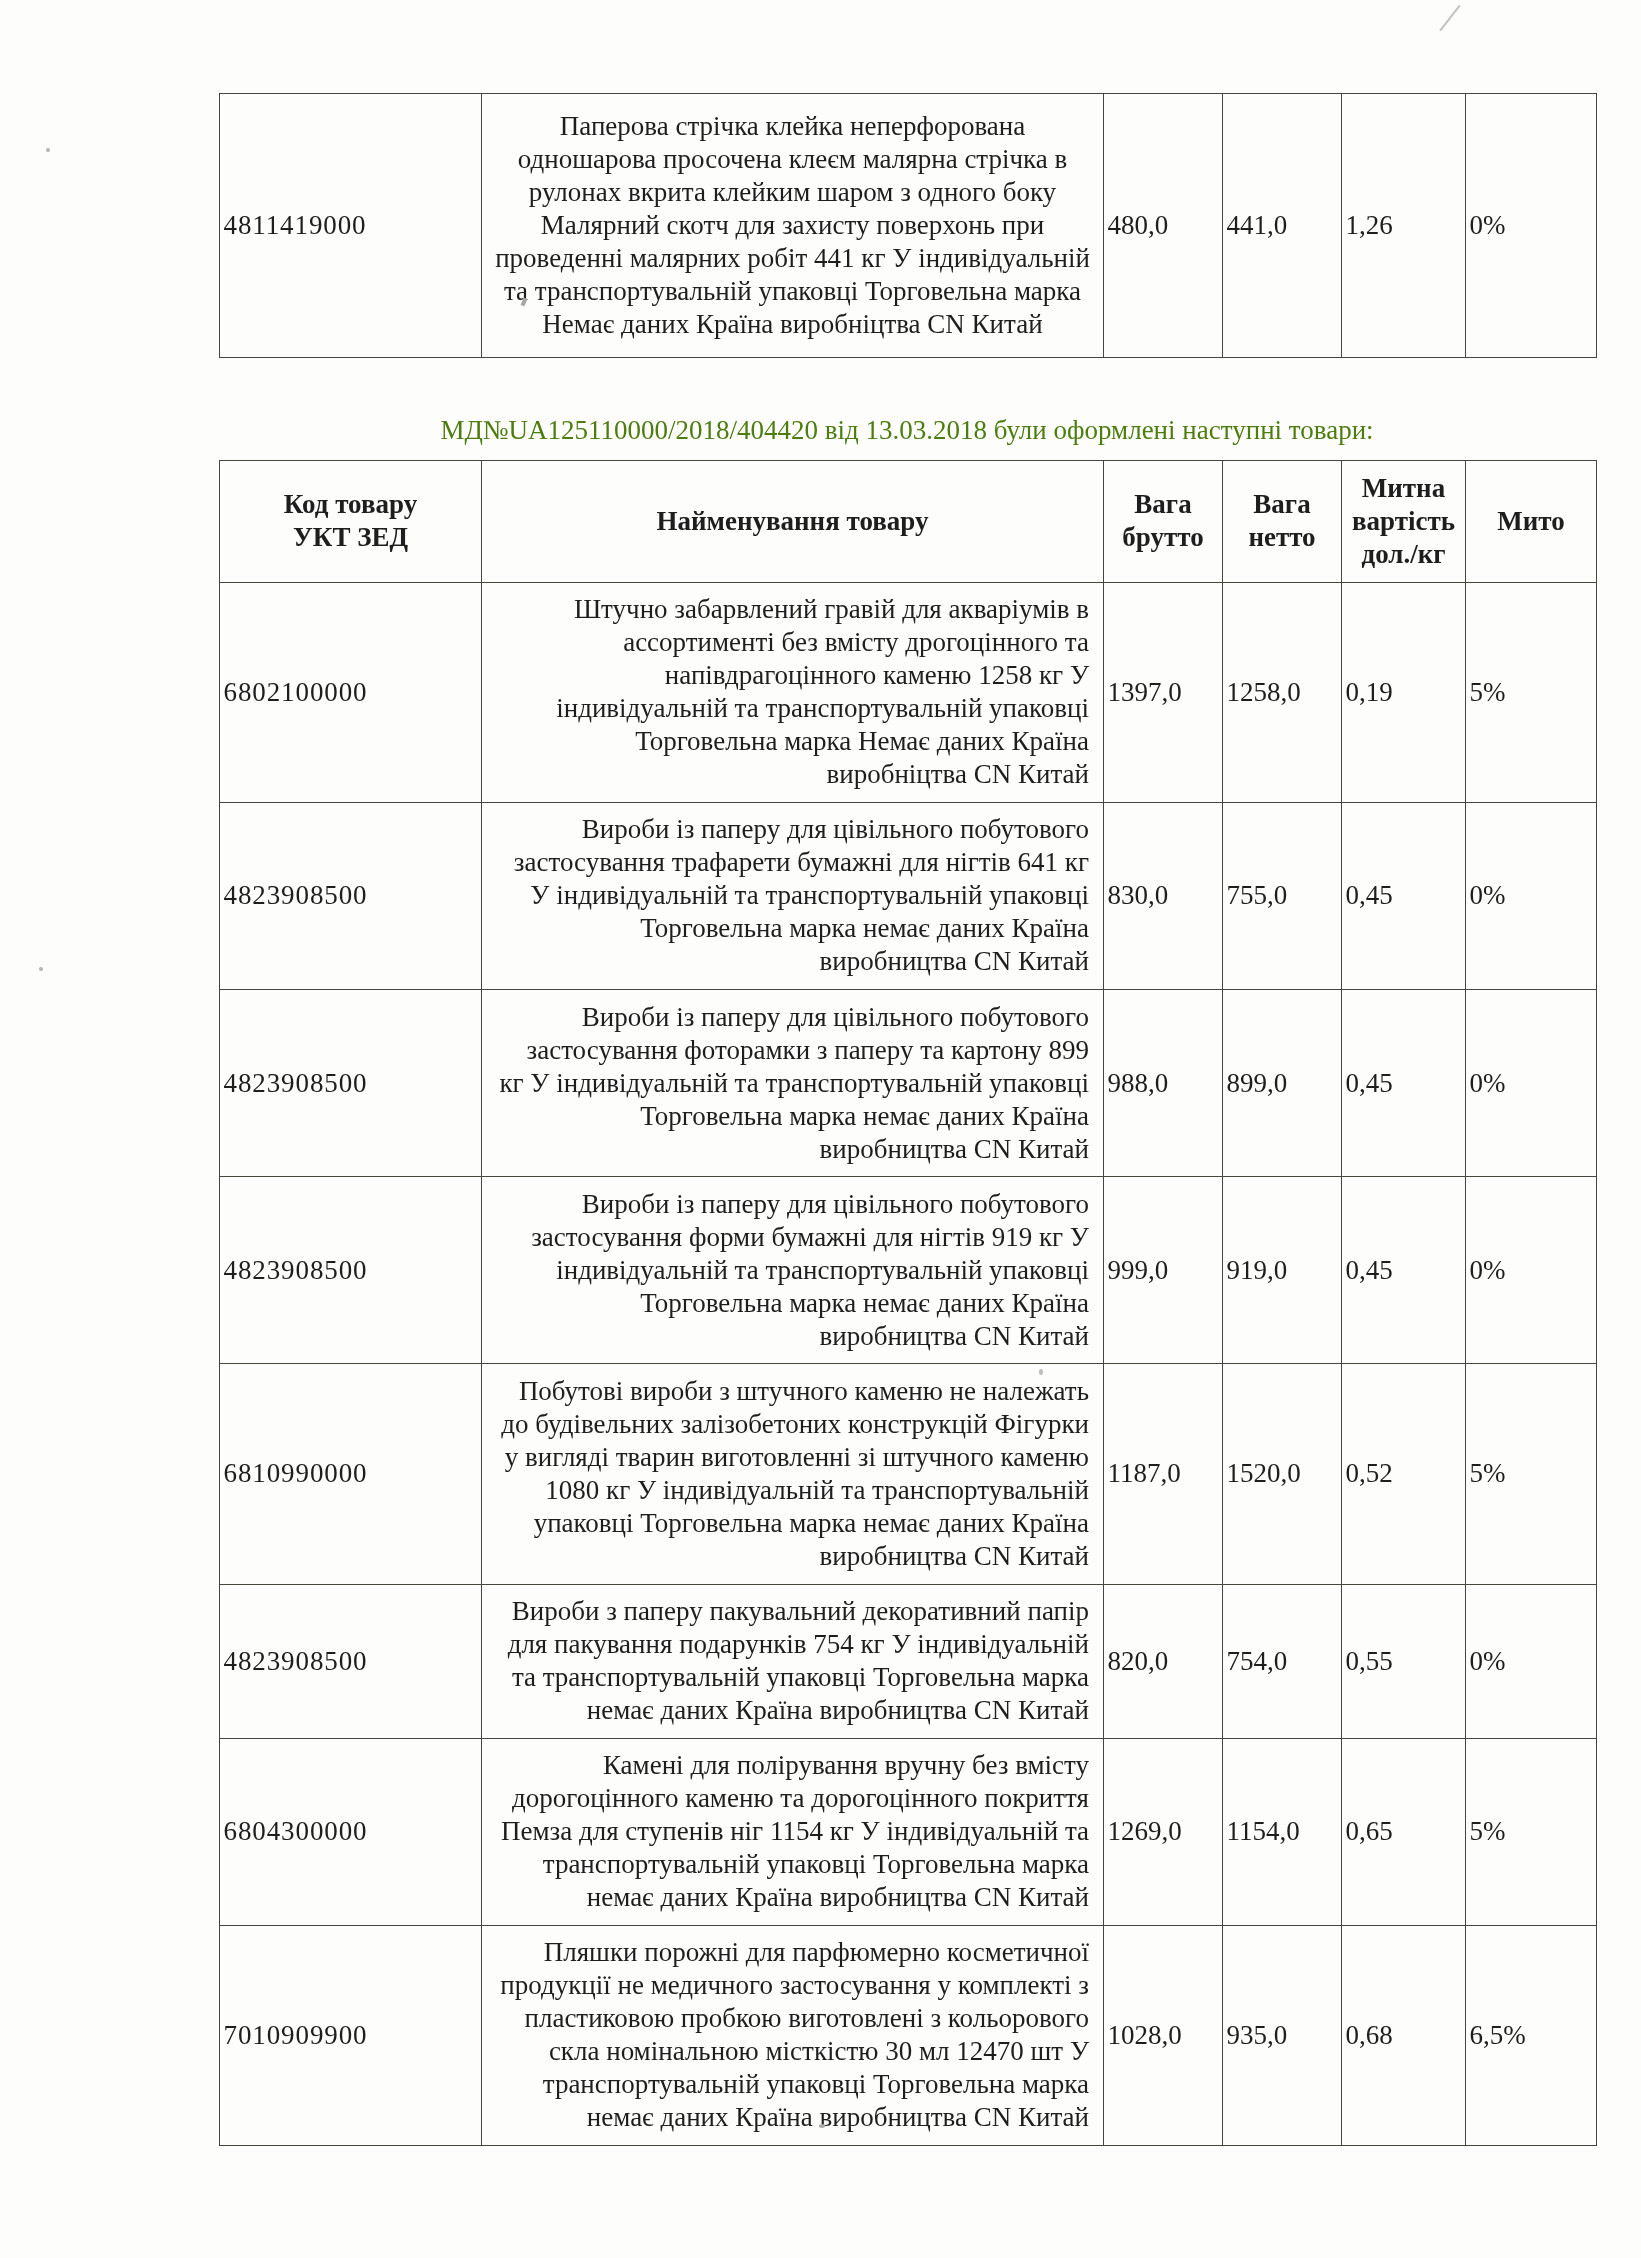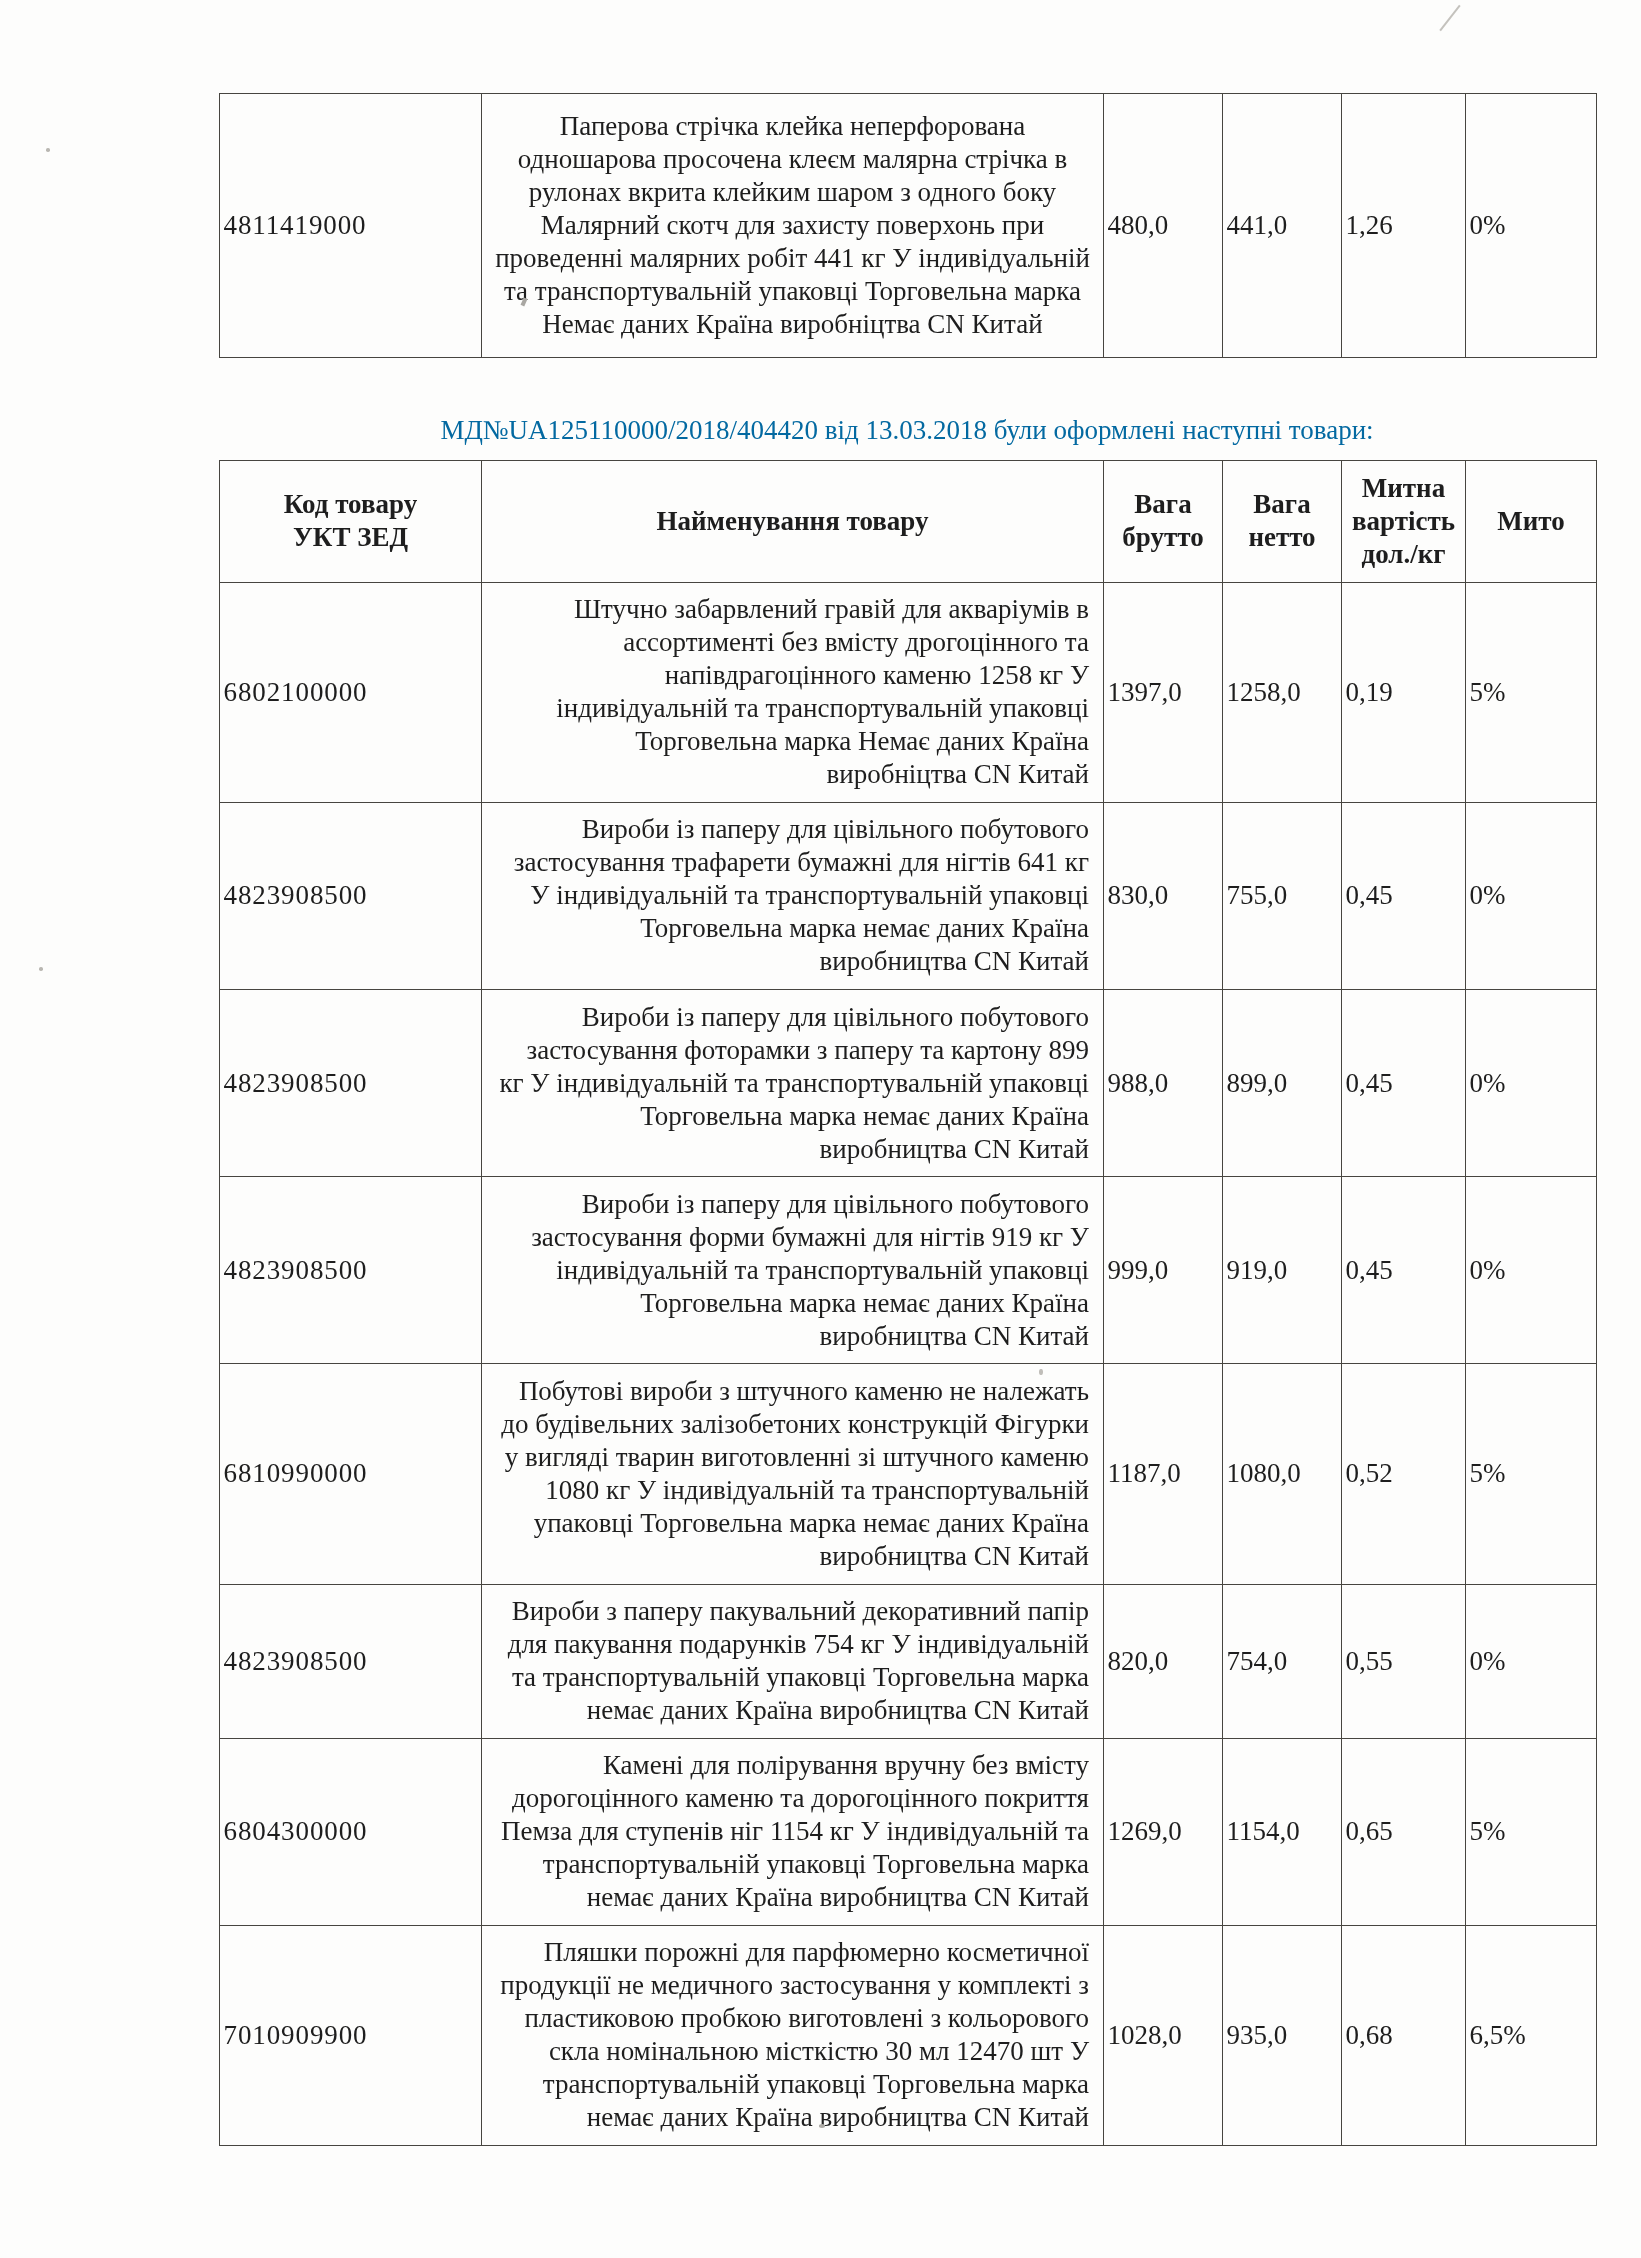--- a/index.html
+++ b/index.html
@@ -51,21 +51,21 @@
     text-align: left;
     padding: 5.3px 3.5px;
   }
   .doc-title {
     width: 1376px;
     margin: 55px 0 12.4px 219px;
     text-align: center;
     font-size: 27px;
     line-height: 35px;
     font-weight: normal;
-    color: #0369a1;
+    color: #4d7c0f;
   }
   
   .speck {
     position: absolute;
     background: #b9b7b2;
   }
   .speck-scratch {
     width: 1.8px; height: 32px;
     left: 1449px; top: 1.8px;
     transform: rotate(38deg);
@@ -159,21 +159,21 @@
         <td class="cell-desc">Вироби із паперу для цівільного побутового застосування форми бумажні для нігтів 919 кг У індивідуальній та транспортувальній упаковці Торговельна марка немає даних Країна виробництва CN Китай</td>
         <td class="cell-num">999,0</td>
         <td class="cell-num">919,0</td>
         <td class="cell-num">0,45</td>
         <td class="cell-num">0%</td>
       </tr>
       <tr>
         <td class="cell-code">6810990000</td>
         <td class="cell-desc">Побутові вироби з штучного каменю не належать до будівельних залізобетоних конструкцій Фігурки у вигляді тварин виготовленні зі штучного каменю 1080 кг У індивідуальній та транспортувальній упаковці Торговельна марка немає даних Країна виробництва CN Китай</td>
         <td class="cell-num">1187,0</td>
-        <td class="cell-num">1080,0</td>
+        <td class="cell-num">1520,0</td>
         <td class="cell-num">0,52</td>
         <td class="cell-num">5%</td>
       </tr>
       <tr>
         <td class="cell-code">4823908500</td>
         <td class="cell-desc">Вироби з паперу пакувальний декоративний папір для пакування подарунків 754 кг У індивідуальній та транспортувальній упаковці Торговельна марка немає даних Країна виробництва CN Китай</td>
         <td class="cell-num">820,0</td>
         <td class="cell-num">754,0</td>
         <td class="cell-num">0,55</td>
         <td class="cell-num">0%</td>

